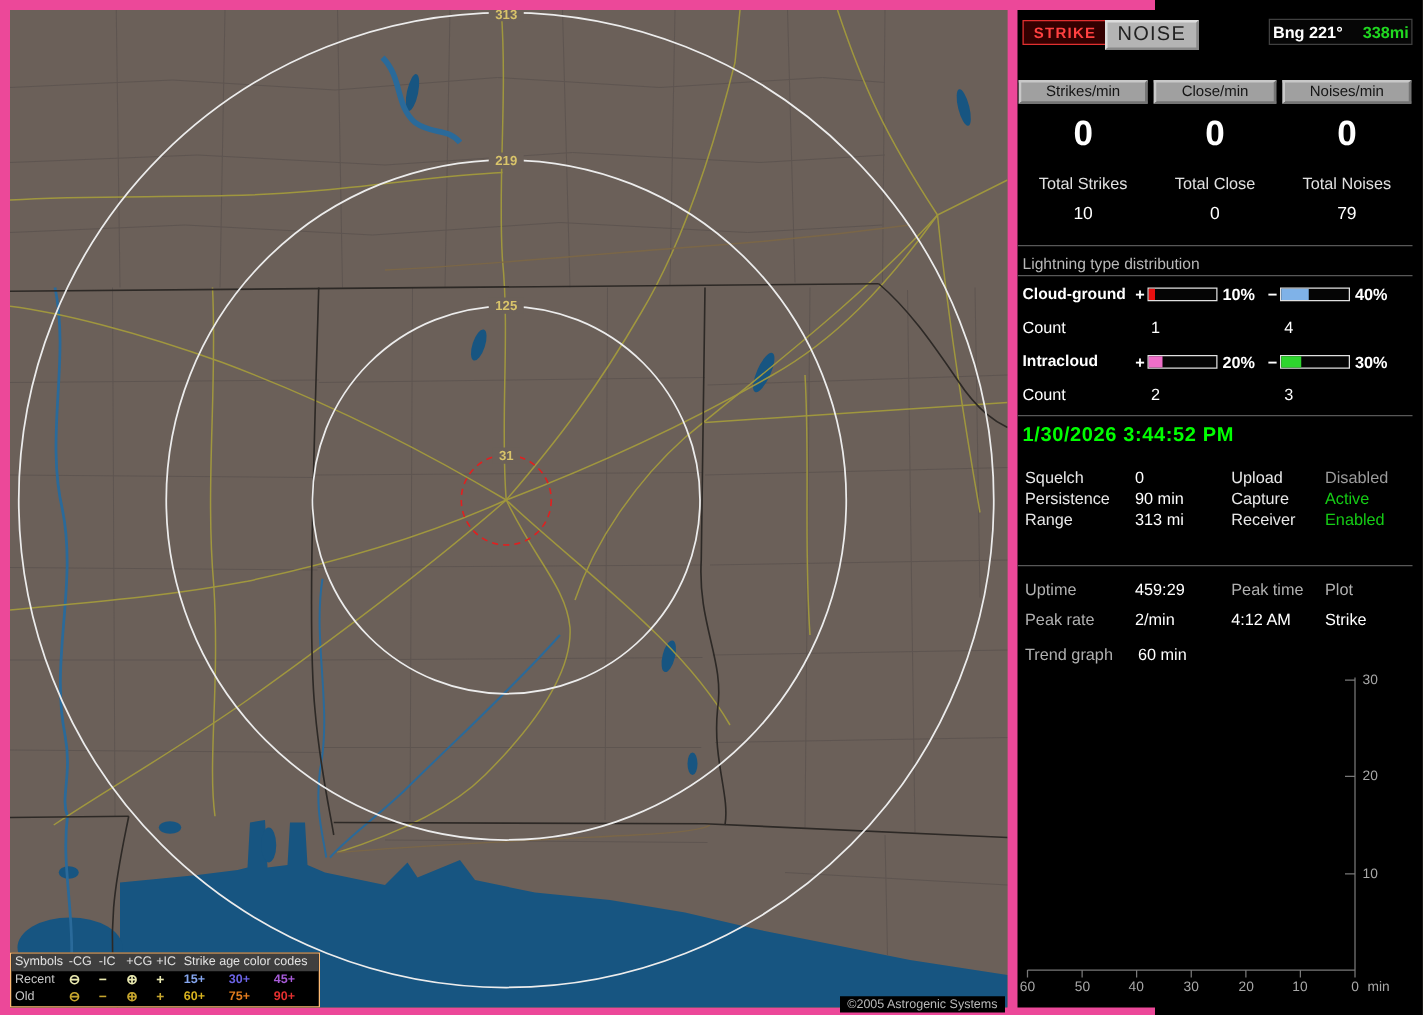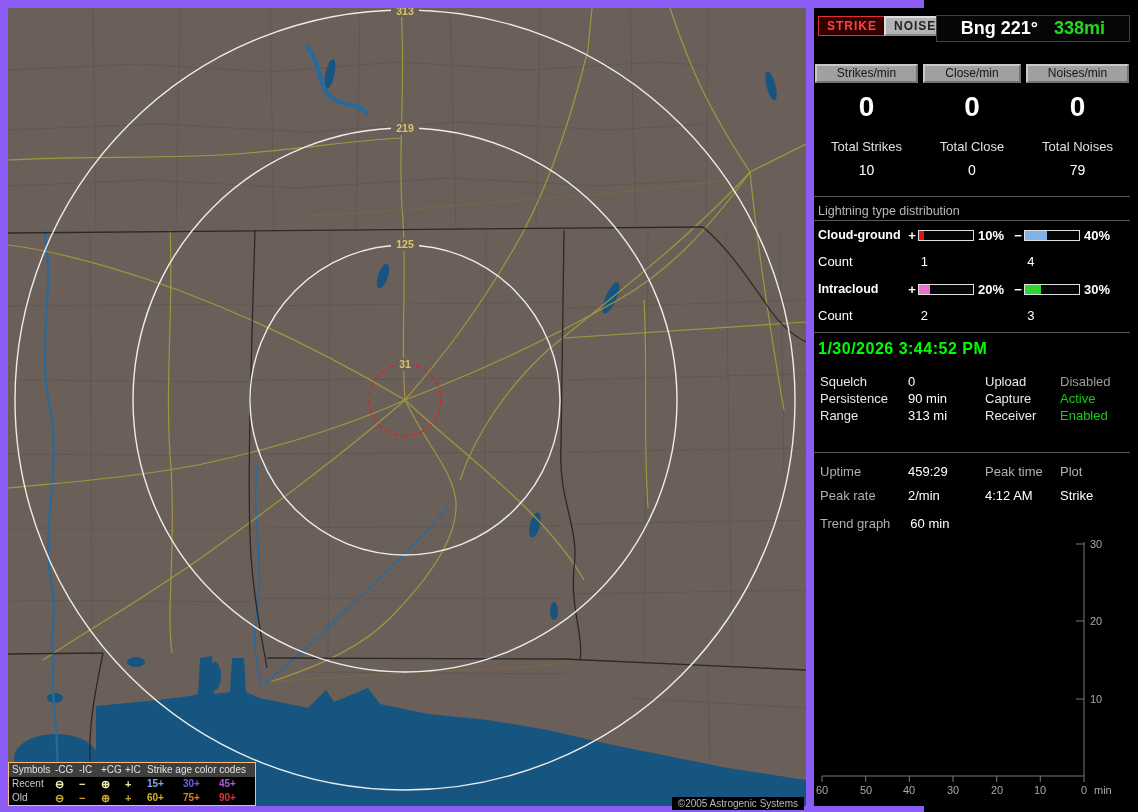--- a/index.html
+++ b/index.html
@@ -1,18 +1,18 @@
 <!DOCTYPE html>
 <html><head>
 <meta charset="utf-8">
 <style>
   * { margin:0; padding:0; box-sizing:border-box; }
   html,body { background:#000; width:1138px; height:812px; overflow:hidden;
               font-family:"Liberation Sans", sans-serif; }
-  .root { position:relative; width:924px; height:812px; background:#8b5cf6; }
+  .root { position:relative; width:924px; height:812px; background:#ec4899; }
 
   
   .map-area { position:absolute; left:8px; top:8px; width:798px; height:798px; background:#6b6059; }
   .map-area svg { display:block; }
 
   .map-legend { position:absolute; left:0; bottom:0; width:248px; background:#000;
                 border:1px solid #fdba74; font-size:10px; color:#c8c8c8; }
   .leg-grid { display:grid; grid-template-columns:46px 24px 22px 24px 22px 36px 36px 36px; }
   .leg-head { background:#3f3f3f; color:#e2e2e2; }
   .leg-grid > div { height:14px; line-height:14px; white-space:nowrap; }
@@ -25,23 +25,23 @@
                    font-size:10px; padding:1px 6px; white-space:nowrap; }
 
   
   .panel { position:absolute; left:814px; top:8px; width:316px; height:798px; background:#000;
            color:#e8e8e8; font-size:13px; }
   .panel .abs { position:absolute; }
 
   .btn-strike { left:4px; top:8px; background:#330000; border:1px solid #e03030; color:#ff4040;
                 font-weight:bold; font-size:12px; padding:2px 8px; letter-spacing:1px; cursor:default; }
   .btn-noise  { left:70px; top:8px; background:#b4b4b4; border:2px outset #dcdcdc; color:#222;
-                font-weight:bold; font-size:12px; padding:1px 8px; letter-spacing:1px; cursor:default; }
-  .bng-box { right:0; top:7px; background:#060606; border:1px solid #404040; padding:2px 24px;
-             display:flex; gap:16px; font-weight:bold; font-size:18px; }
+                font-weight:normal; font-size:16px; padding:1px 8px; letter-spacing:1px; cursor:default; }
+  .bng-box { right:0; top:7px; background:#060606; border:1px solid #404040; padding:2px 2px;
+             display:flex; gap:16px; font-weight:bold; font-size:13px; }
 
   .rates-row { left:0; top:56px; width:316px; display:flex; justify-content:space-between; }
   .rate-col { width:105px; text-align:center; }
   .rate-badge { display:inline-block; background:#a0a0a0; border:2px outset #c8c8c8; color:#151515;
                 font-size:12px; padding:0 20px; line-height:15px; cursor:default; }
   .rate-value { font-size:28px; font-weight:bold; color:#fff; margin-top:8px; }
   .rate-total-label { font-size:13px; color:#e0e0e0; margin-top:16px; }
   .rate-total-value { font-size:14px; color:#fff; margin-top:8px; }
 
   hr.sep { position:absolute; left:0; width:316px; border:0; border-top:1px solid #585858; }

